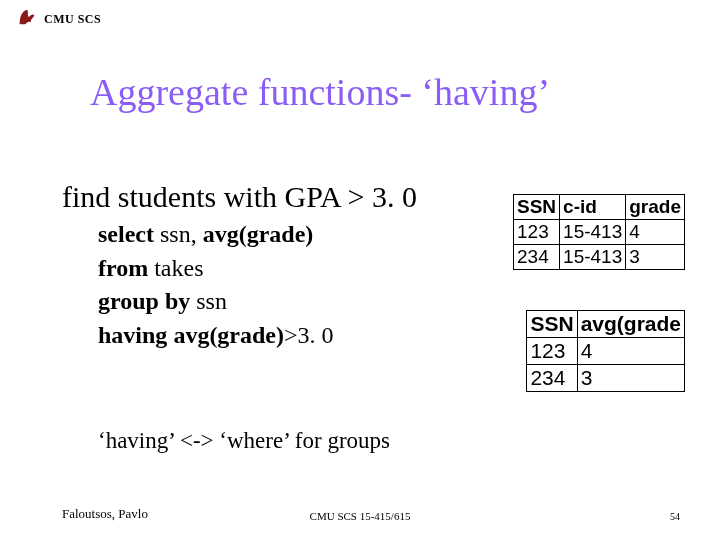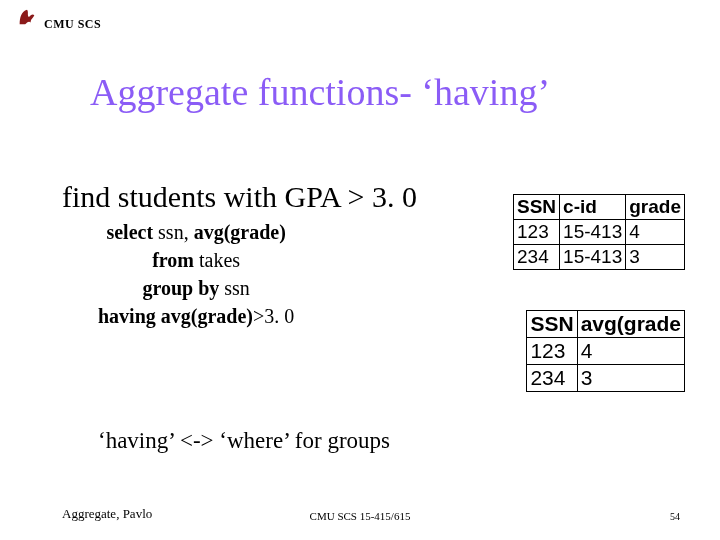--- a/index.html
+++ b/index.html
@@ -11,21 +11,21 @@
     font-family: 'Times New Roman', Times, serif;
     color: #000;
     position: relative;
     overflow: hidden;
   }
   .header {
     position: absolute;
     top: 6px;
     left: 16px;
     display: flex;
-    align-items: flex-end;
+    align-items: center;
     gap: 6px;
   }
   .header-text {
     font-weight: bold;
     font-size: 12px;
     letter-spacing: 0.5px;
   }
   .title {
     position: absolute;
     top: 70px;
@@ -36,23 +36,22 @@
   .lead {
     position: absolute;
     top: 180px;
     left: 62px;
     font-size: 30px;
   }
   .sql {
     position: absolute;
     top: 218px;
     left: 98px;
-    font-size: 20px;
+    font-size: 24px;
     line-height: 1.4;
-    text-align: center;
   }
   .sql b { font-weight: bold; }
   .note {
     position: absolute;
     top: 428px;
     left: 98px;
     font-size: 23px;
   }
   .table1 {
     position: absolute;
@@ -164,15 +163,15 @@
     <td class="num">123</td>
     <td class="num">4</td>
   </tr>
   <tr>
     <td class="num">234</td>
     <td class="num">3</td>
   </tr>
 </tbody>
   </table>
 
-<div class="footer-left">Aggregate, Pavlo</div>
+<div class="footer-left">Faloutsos, Pavlo</div>
 <div class="footer-center">CMU SCS 15-415/615</div>
 <div class="footer-right">54</div>
 
 </body></html>

